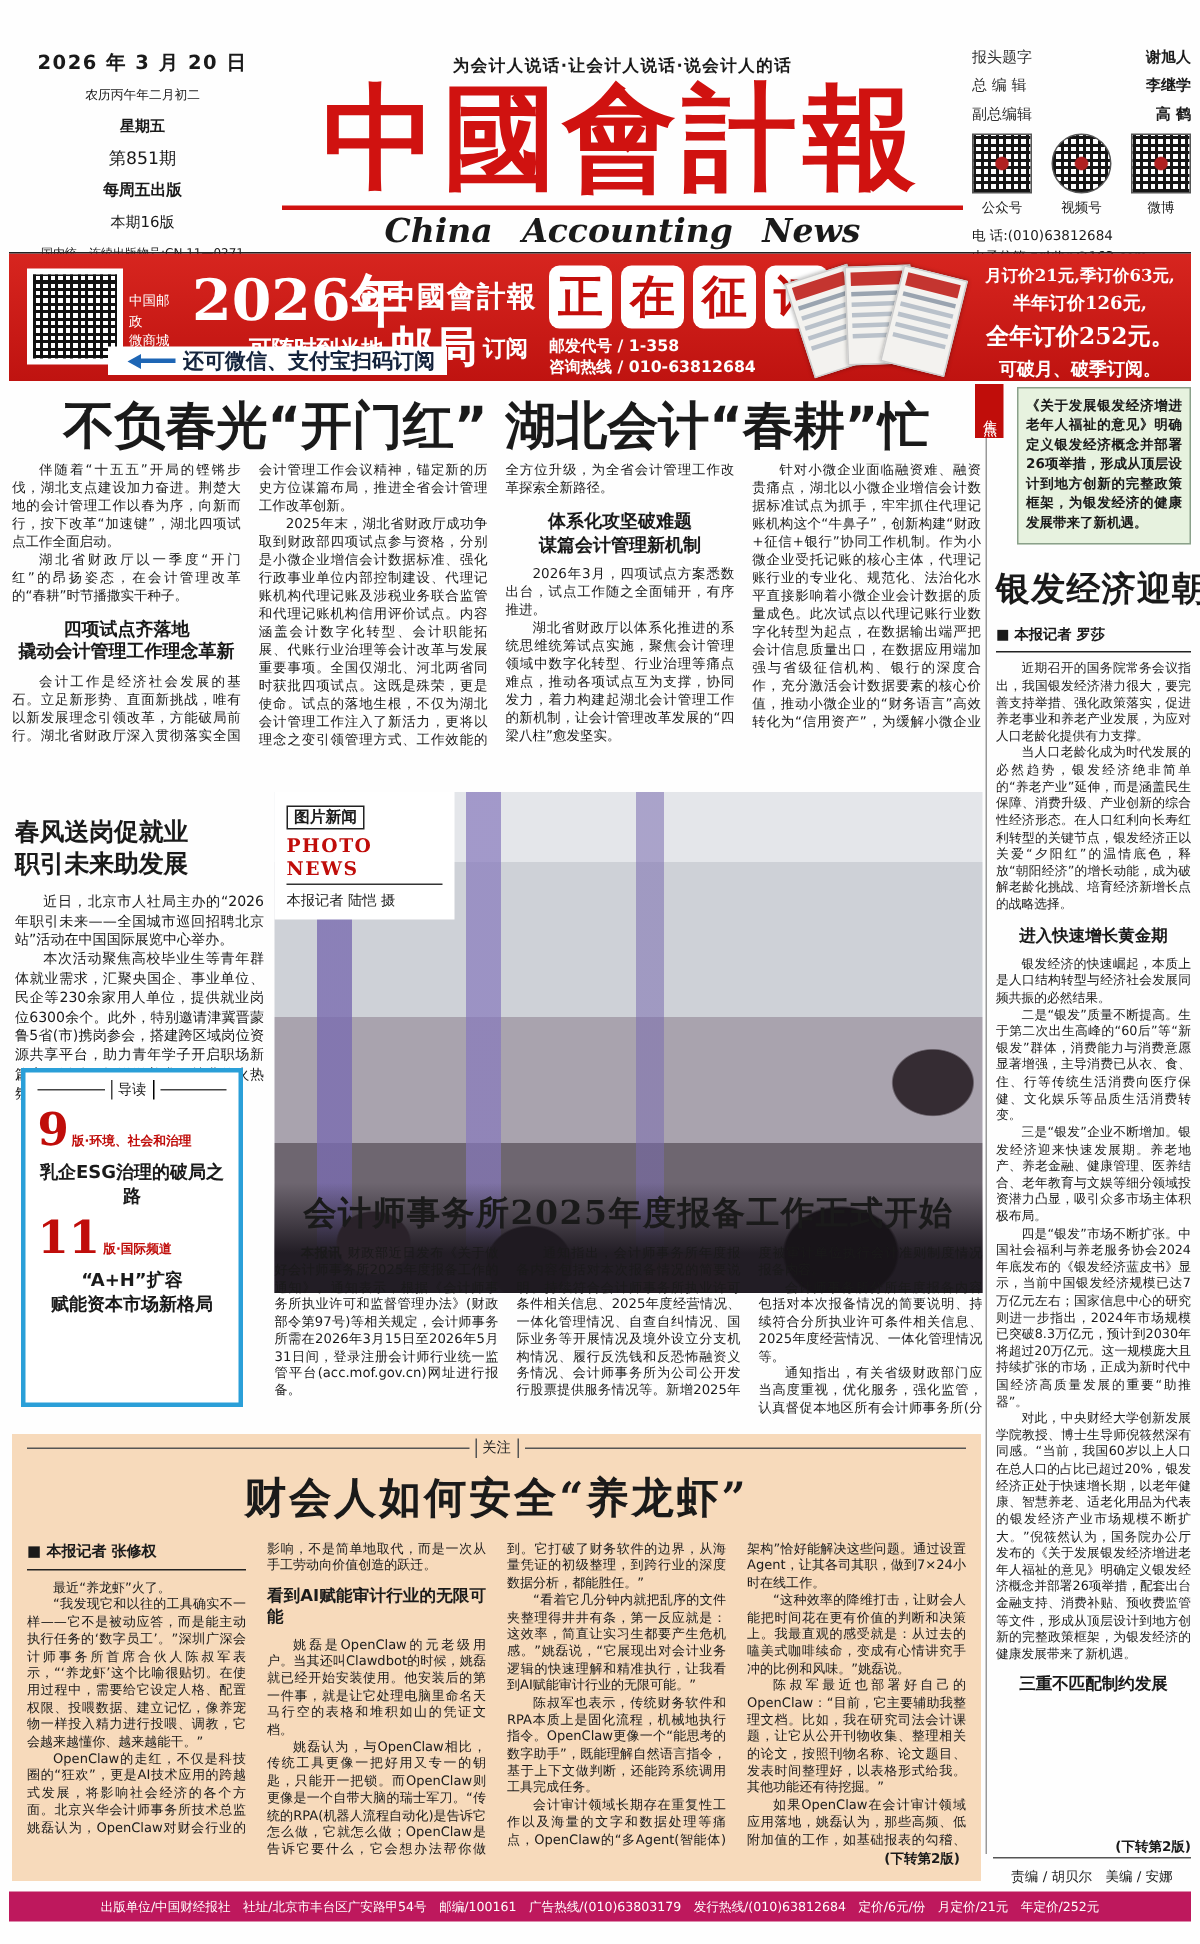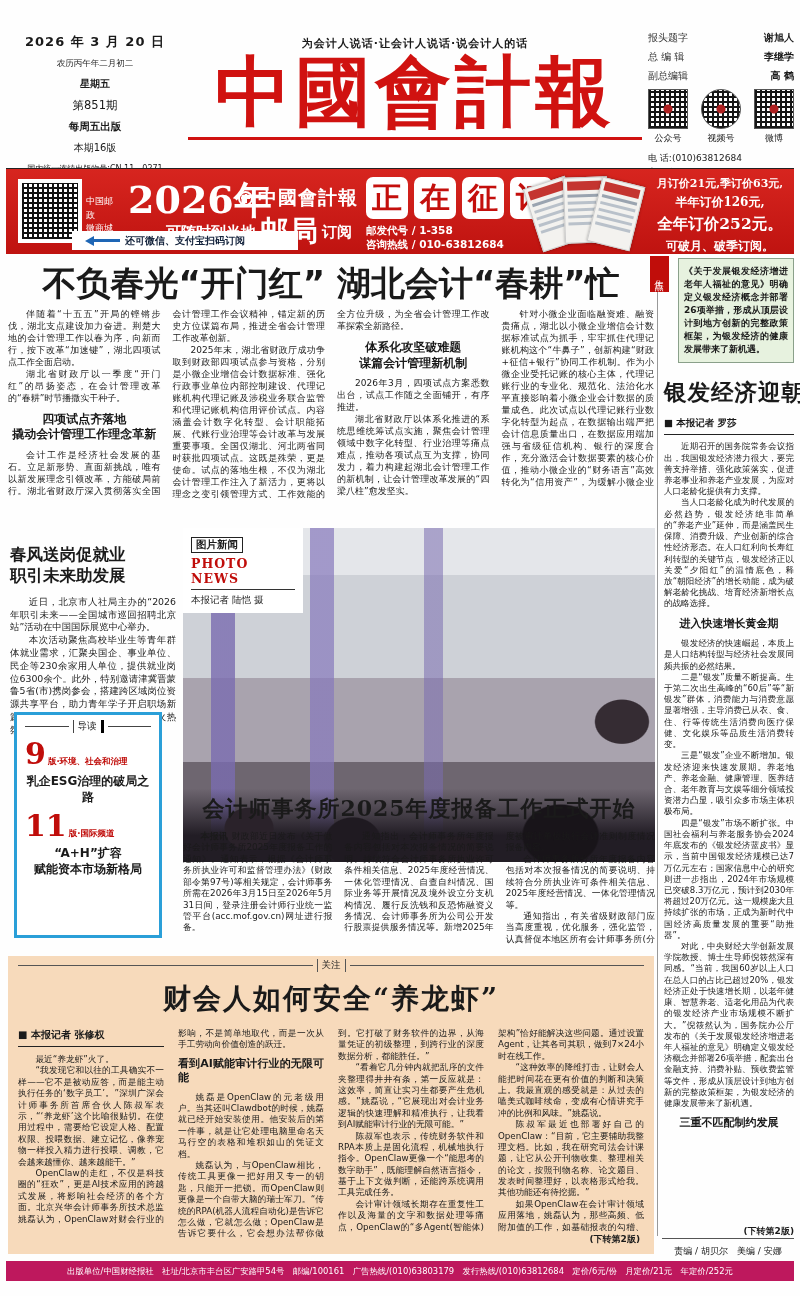--- a/index.html
+++ b/index.html
@@ -52,21 +52,21 @@
   .cab-logo { width:15px; height:15px; border:2px solid #fff; border-radius:50%; position:relative; }
   .cab-logo::before { content:""; position:absolute; left:50%; top:1px; bottom:1px; width:2px; margin-left:-1px; background:#fff; }
   .cab-logo::after { content:""; position:absolute; top:50%; left:1px; right:1px; height:2px; margin-top:-1px; background:#fff; }
   .b-brand-name { font-size:19px; font-weight:900; letter-spacing:1px; }
   .b-line2 { position:absolute; left:160px; top:43px; display:flex; align-items:center; gap:4px; }
   .b-line2 .pre,.b-line2 .post { font-size:15px; font-weight:bold; }
   .b-line2 .big { font-size:29px; font-weight:900; }
   .b-pill { position:absolute; left:66px; top:62px; width:226px; height:19px; background:#fff; display:flex; align-items:center; gap:5px; padding:0 8px; }
   .pill-arrow { width:0; height:0; border:5px solid transparent; border-right:9px solid #1e66b5; }
   .pill-tail { width:26px; height:3px; background:#1e66b5; margin-left:-5px; }
-  .b-pill span { color:#14233c; font-size:10px; font-weight:bold; white-space:nowrap; }
+  .b-pill span { color:#14233c; font-size:14px; font-weight:bold; white-space:nowrap; }
   .b-campaign { position:absolute; left:360px; top:8px; display:flex; gap:6px; }
   .camp-tile { width:42px; height:42px; background:#fff; border-radius:7px; display:flex; align-items:center; justify-content:center;
                color:#c40f0c; font-size:30px; font-weight:900; font-family:"DejaVu Serif",serif; }
   .b-postline { position:absolute; left:360px; top:55px; font-size:10.5px; font-weight:bold; }
   .b-hotline { position:absolute; left:360px; top:69px; font-size:10.5px; font-weight:bold; }
   .papers { position:absolute; left:524px; top:6px; width:112px; height:76px; }
   .paper { position:absolute; width:44px; height:66px; background:#f3f2ef; border:1px solid #ccc; box-shadow:0 0 3px rgba(0,0,0,.35); }
   .paper::before { content:""; position:absolute; left:3px; top:3px; right:3px; height:9px; background:#c43530; }
   .paper::after { content:""; position:absolute; left:3px; top:16px; right:3px; height:3px; background:#9aa4b0; box-shadow:0 7px 0 #b9c1ca, 0 14px 0 #b9c1ca, 0 21px 0 #b9c1ca, 0 28px 0 #b9c1ca; }
   .paper.p1 { left:2px; top:6px; transform:rotate(-18deg); }
@@ -102,21 +102,21 @@
 
   
   .jobs { left:10px; top:544px; width:166px; }
   .jobs-title { font-size:16.5px; font-weight:900; line-height:1.3; }
   .jobs-body { margin-top:9px; font-size:9.4px; line-height:1.36; text-align:justify; }
   .jobs-body p { text-indent:2em; }
 
   .guide { left:14px; top:712px; width:148px; height:226px; border:3px solid #2a9fd8; background:#fff; padding:5px 8px; }
   .guide-label { display:flex; align-items:center; gap:4px; font-size:9.5px; color:#222; }
   .guide-label::before,.guide-label::after { content:""; flex:1; height:1px; background:#444; }
-  .guide-label b { border-left:1px solid #444; border-right:3px solid #000000; padding:0 4px; font-weight:normal; }
+  .guide-label b { border-left:1px solid #444; border-right:1px solid #000000; padding:0 4px; font-weight:normal; }
   .g-item { margin-top:6px; }
   .g-numrow { display:flex; align-items:baseline; }
   .g-num { font-family:"DejaVu Serif",serif; font-size:30px; font-weight:900; color:#c00d0a; line-height:1; }
   .g-sec { font-size:8.5px; color:#c00d0a; font-weight:bold; margin-left:2px; }
   .g-title { text-align:center; font-size:12px; font-weight:600; margin-top:5px; white-space:pre-line; line-height:1.3; }
 
   
   .photo { left:183px; top:528px; width:472px; height:334px;
     background:
       radial-gradient(ellipse 62px 50px at 80% 92%, #181419 0 60%, transparent 63%),
@@ -172,20 +172,21 @@
     <div class="hl-issue">第851期</div>
     <div class="hl-freq">每周五出版</div>
     <div class="hl-pages">本期16版</div>
     <div class="hl-issn">国内统一连续出版物号:CN 11—0271</div>
     <div class="hl-post">邮发代号:1—358</div>
   </div>
 
   <div class="abs hdr-slogan">为会计人说话·让会计人说话·说会计人的话</div>
   <div class="abs masthead">中國會計報</div>
   <div class="abs masthead-rule"></div>
+  <div class="abs masthead-en">China Accounting News</div>
 
   <div class="abs hdr-right">
     <div class="hr-row">
       <span class="lbl">报头题字</span>
       <span class="val">谢旭人</span>
     </div>
     <div class="hr-row">
       <span class="lbl">总 编 辑</span>
       <span class="val">李继学</span>
     </div>

